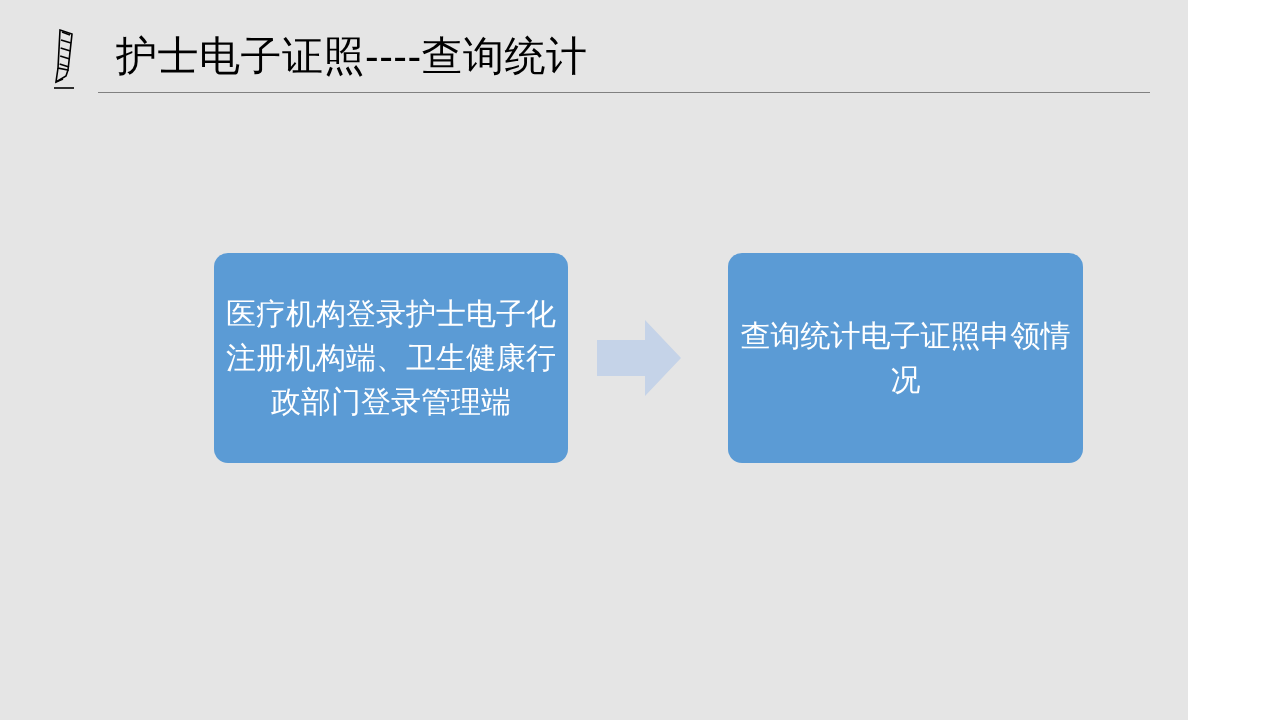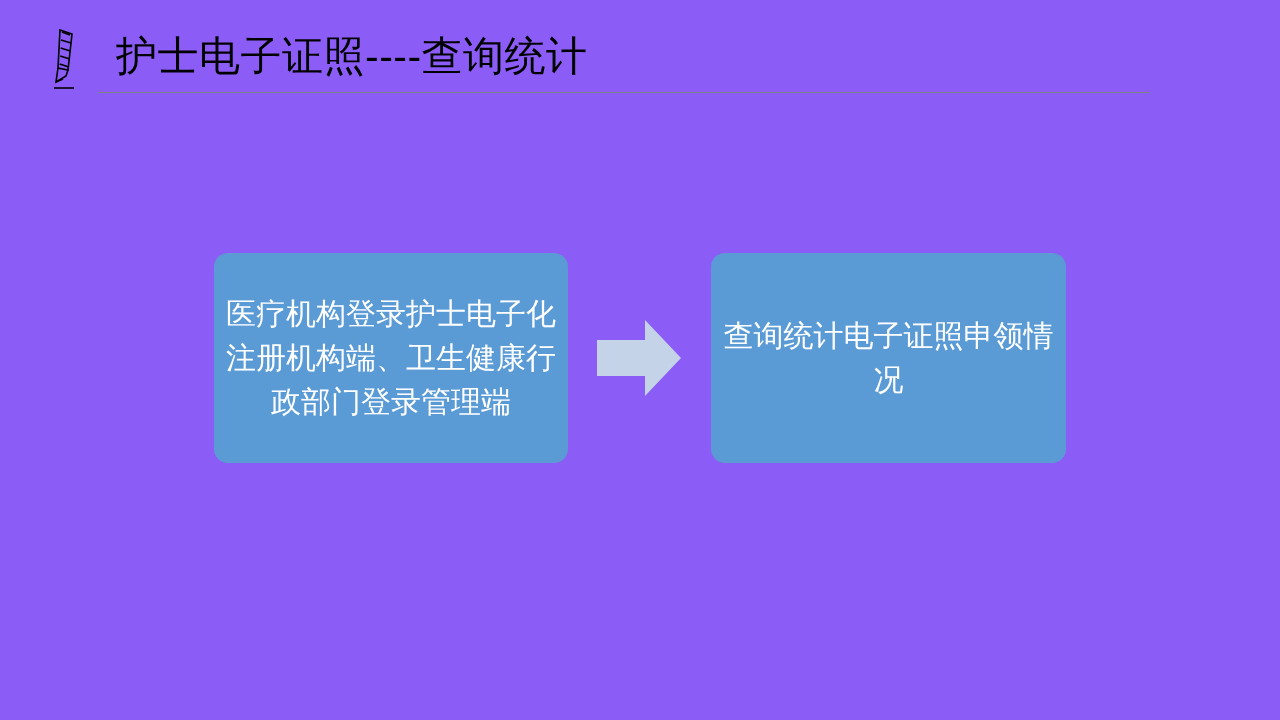--- a/index.html
+++ b/index.html
@@ -8,23 +8,23 @@
   }
   body {
     width: 1280px;
     height: 720px;
     background: #ffffff;
     font-family: "Liberation Sans", sans-serif;
     overflow: hidden;
   }
   .slide {
     position: relative;
-    width: 1280px;
+    width: 1188px;
     height: 720px;
-    background: #8b5cf6;
+    background: #e5e5e5;
   }
 
   
   .title-row {
     position: absolute;
     left: 44px;
     top: 18px;
     width: 1108px;
     height: 72px;
   }
@@ -80,21 +80,21 @@
     white-space: pre-line;
   }
   #node-1 {
     left: 214px;
     top: 253px;
     width: 354px;
     height: 210px;
     text-align: center;
   }
   #node-2 {
-    left: 711px;
+    left: 728px;
     top: 253px;
     width: 355px;
     height: 210px;
     border-radius: 14px;
   }
 
   .arrow {
     position: absolute;
     left: 597px;
     top: 318px;

